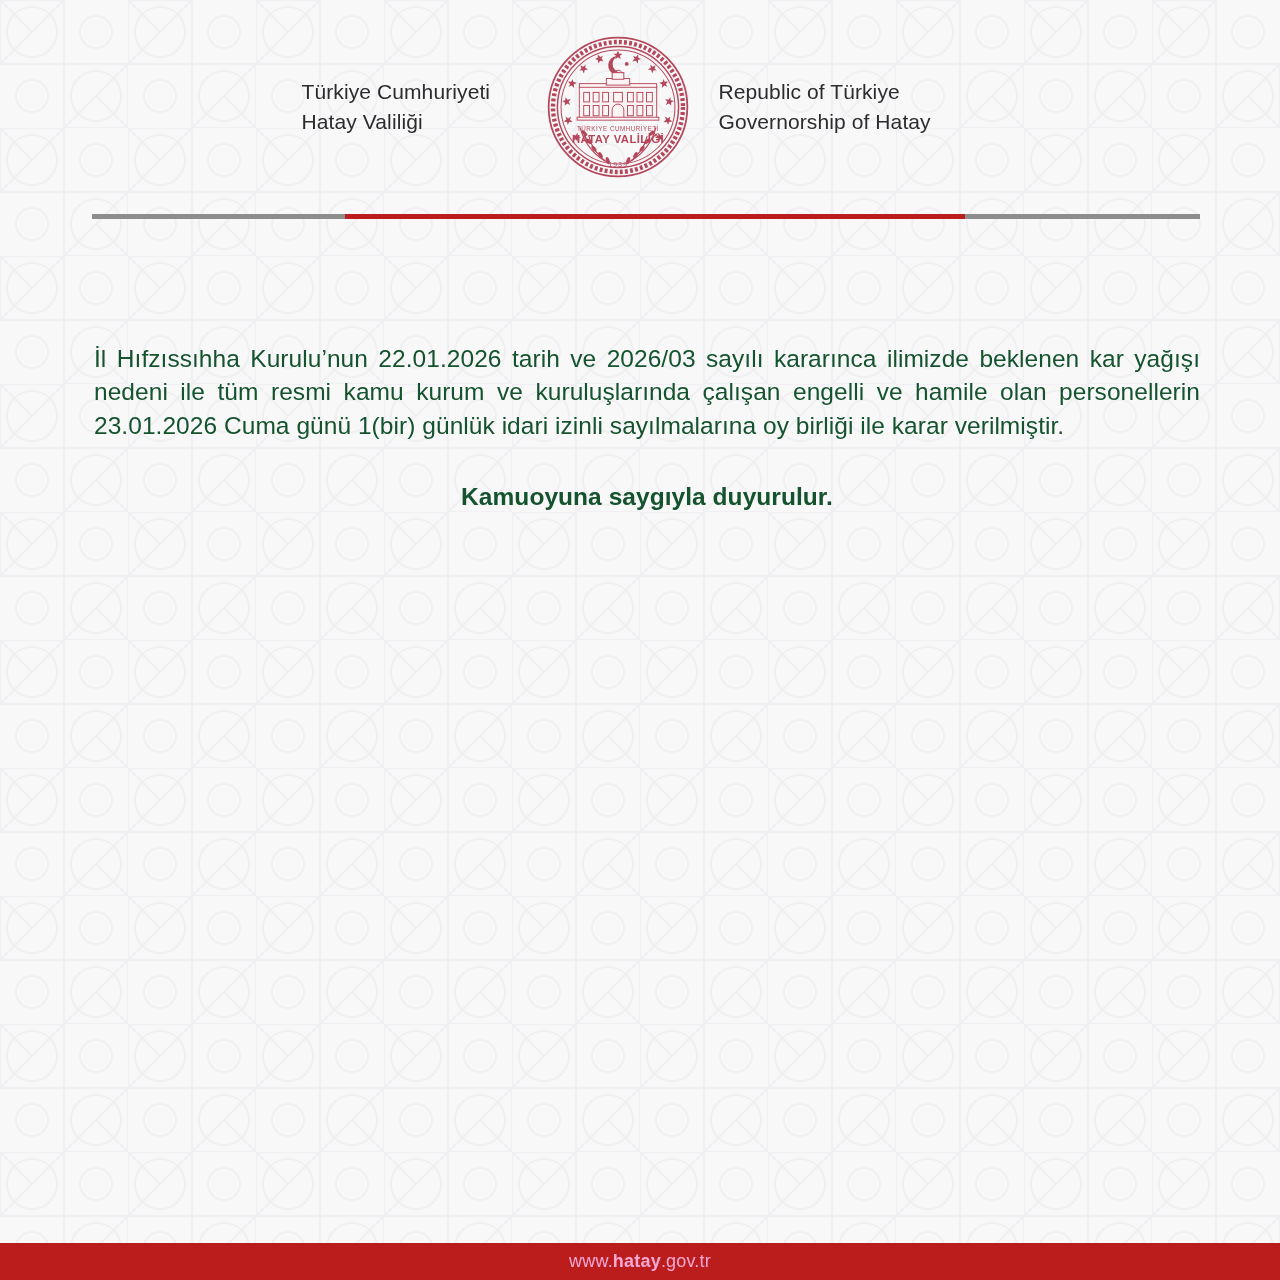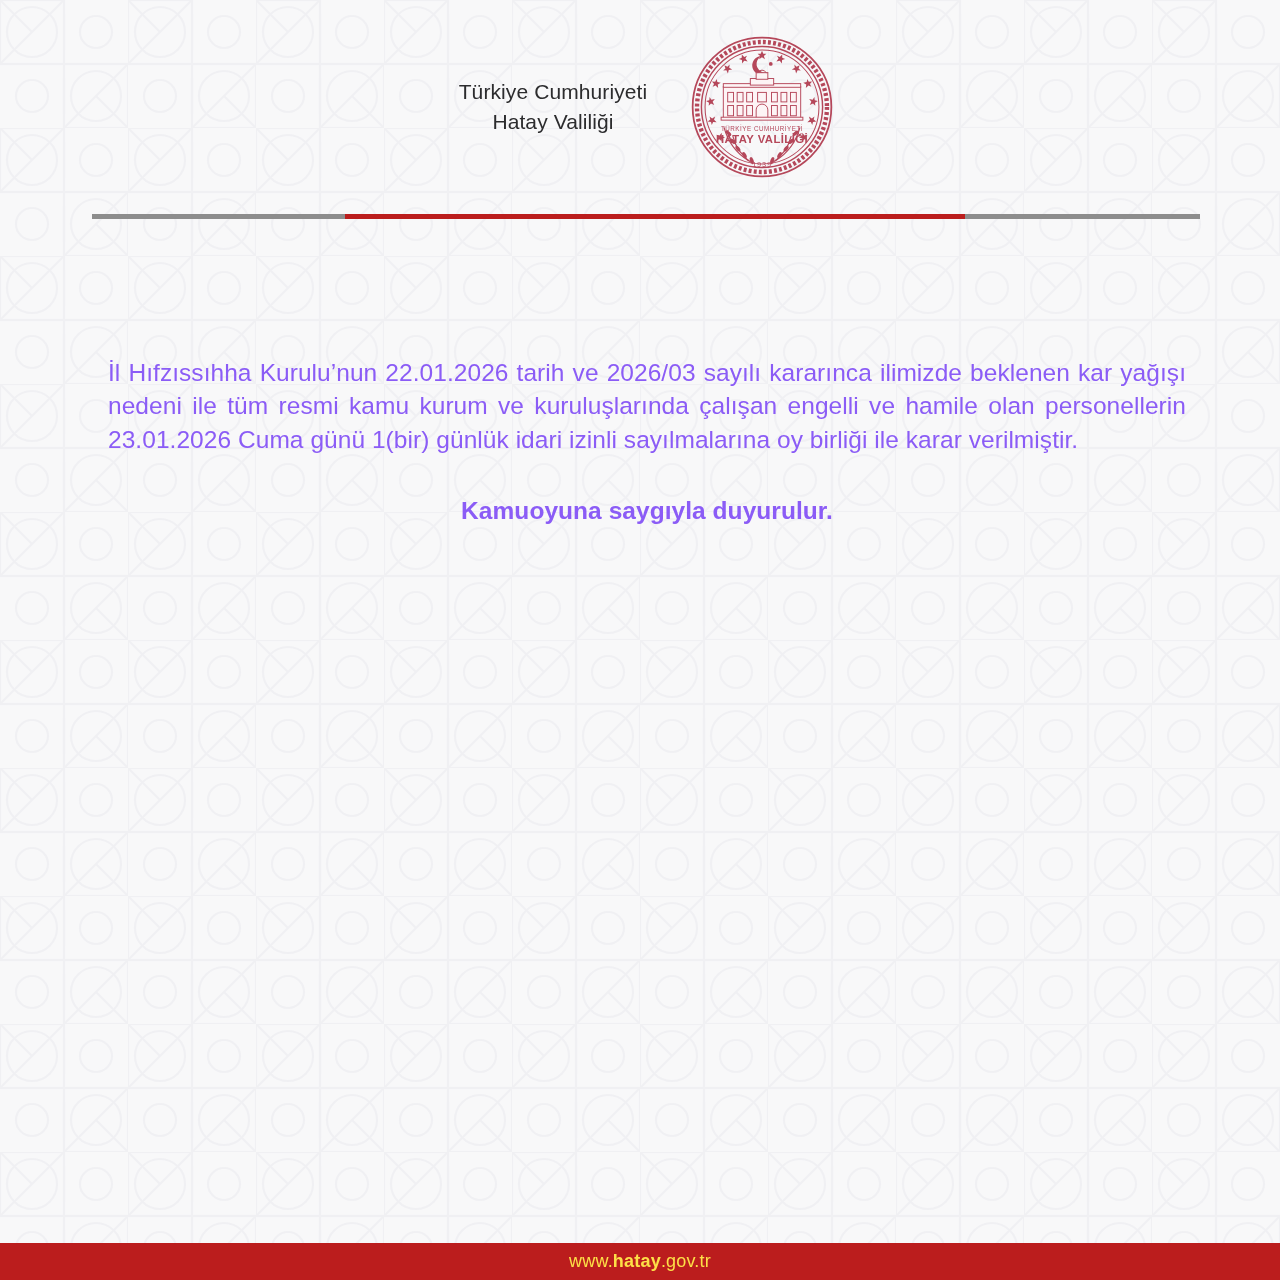--- a/index.html
+++ b/index.html
@@ -45,21 +45,21 @@
   }
   .header-text {
     font-size: 21px;
     line-height: 1.42;
     color: #2c2c2e;
     font-weight: 400;
     letter-spacing: 0.1px;
     white-space: pre-line;
   }
   .header-text.left {
-    text-align: center;
+    text-align: left;
     width: 215px;
     margin-right: 28px;
   }
   .header-text.right {
     text-align: left;
     width: 260px;
     margin-left: 28px;
   }
   .emblem {
     width: 146px;
@@ -102,24 +102,24 @@
   }
 
   
   .body-block {
     position: absolute;
     top: 340px;
     left: 92px;
     width: 1110px;
   }
   .body-par {
-    margin: 16px;
+    margin: 2px;
     font-size: 24.5px;
     line-height: 1.36;
-    color: #8b5cf6;
+    color: #14532d;
     text-align: justify;
     text-justify: inter-word;
     font-weight: 400;
     letter-spacing: 0.05px;
   }
   .body-par.closing {
     margin-top: 38px;
     font-weight: 700;
     text-align: center;
   }
@@ -130,21 +130,21 @@
     left: 0;
     bottom: 0;
     width: 1280px;
     height: 37px;
     background: #bb1d1d;
     display: flex;
     align-items: center;
     justify-content: center;
   }
   .footer-url {
-    color: #fde047;
+    color: #f9a8d4;
     font-size: 18px;
     letter-spacing: 0.2px;
     font-weight: 400;
   }
   .footer-url .bold { font-weight: 700; }
 </style>
 </head>
 <body>
 
 <div class="page">
@@ -245,20 +245,22 @@
         <ellipse cx="76" cy="166" rx="4.6" ry="2.4" transform="rotate(60 76 166)"></ellipse>
         <ellipse cx="86" cy="173" rx="4.6" ry="2.4" transform="rotate(68 86 173)"></ellipse>
         <ellipse cx="146" cy="136" rx="4.6" ry="2.4" transform="rotate(-40 146 136)"></ellipse>
         <ellipse cx="140" cy="147" rx="4.6" ry="2.4" transform="rotate(-45 140 147)"></ellipse>
         <ellipse cx="133" cy="157" rx="4.6" ry="2.4" transform="rotate(-52 133 157)"></ellipse>
         <ellipse cx="124" cy="166" rx="4.6" ry="2.4" transform="rotate(-60 124 166)"></ellipse>
         <ellipse cx="114" cy="173" rx="4.6" ry="2.4" transform="rotate(-68 114 173)"></ellipse>
       </g>
     </svg>
 
+    <div class="header-text right">Republic of Türkiye
+Governorship of Hatay</div>
   </div>
 
   <div class="top-rule">
     <div class="rule-seg-gray-a"></div>
     <div class="rule-seg-red"></div>
     <div class="rule-seg-gray-b"></div>
   </div>
 
 
   <div class="body-block">

